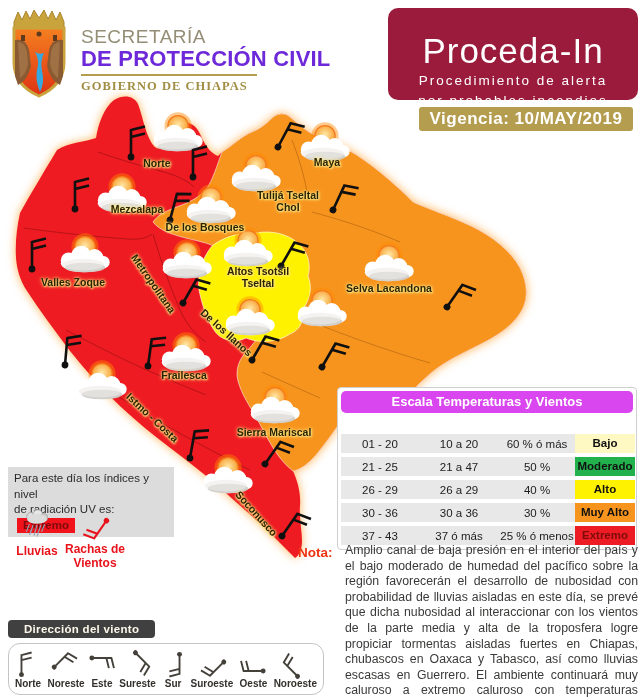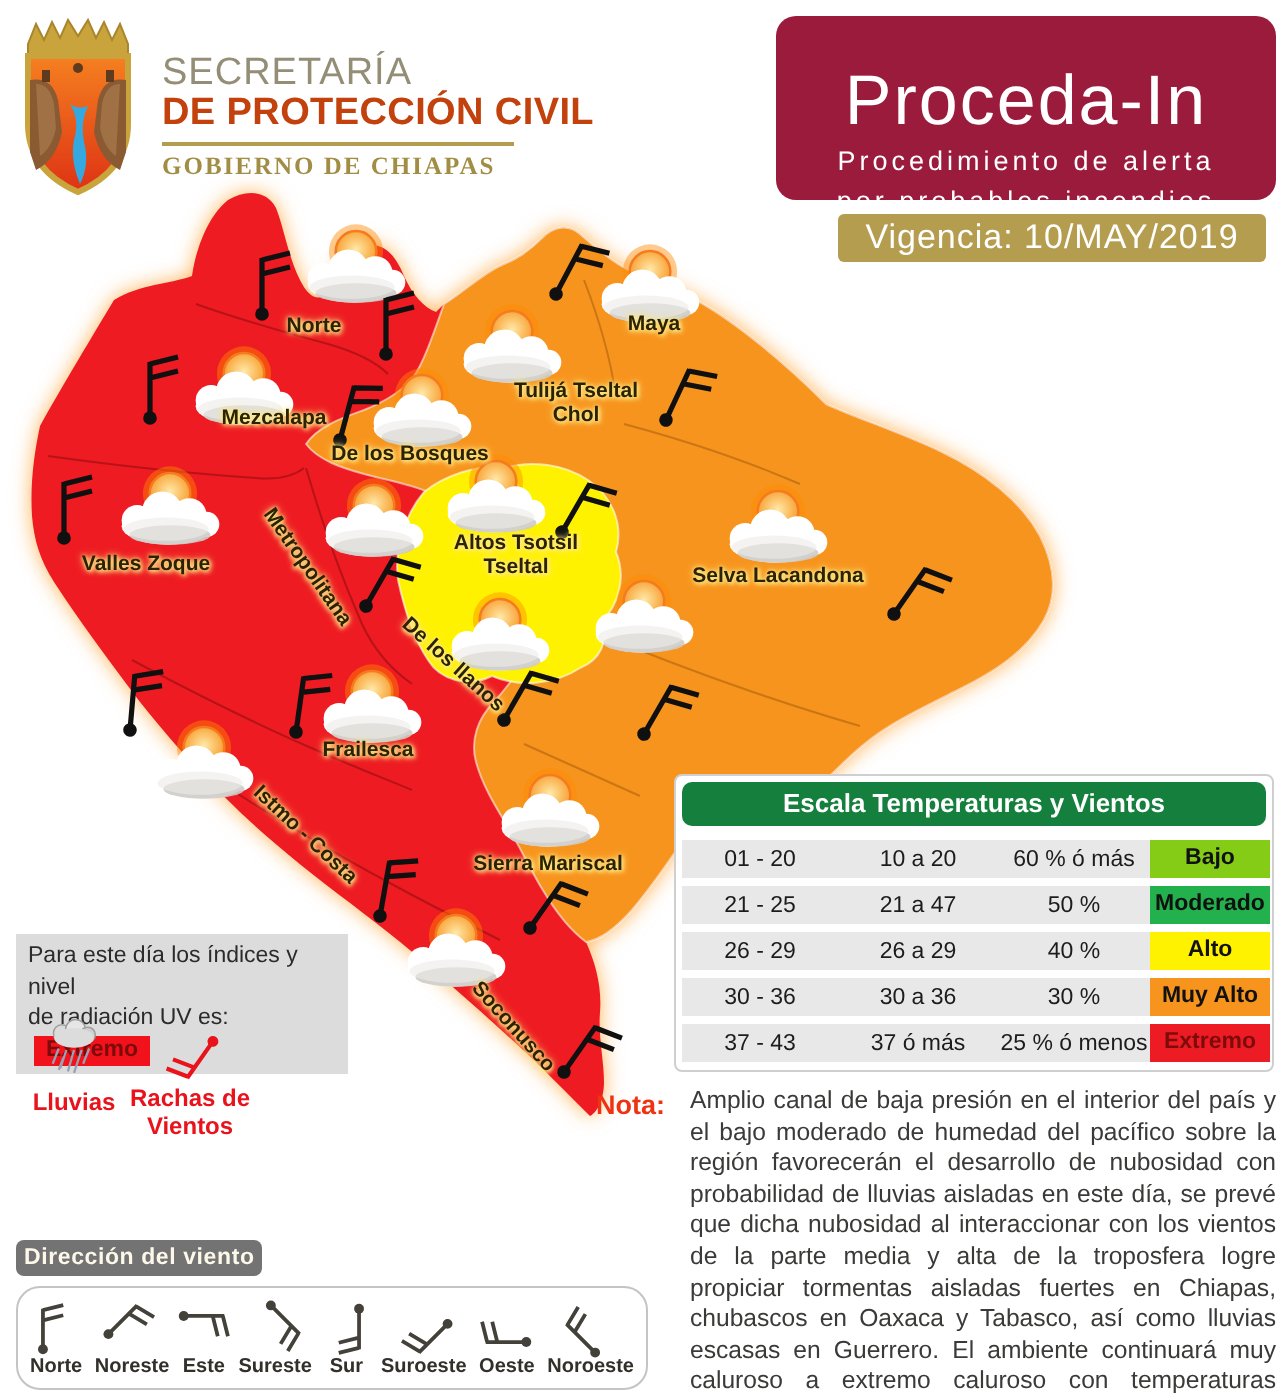--- a/index.html
+++ b/index.html
@@ -3,31 +3,31 @@
 <meta charset="utf-8">
 <style>
   html,body{margin:0;padding:0;}
   .canvas{position:relative;width:641px;height:700px;background:#ffffff;overflow:hidden;
           font-family:"Liberation Sans",sans-serif;}
 
   
   .emblem{position:absolute;left:6px;top:8px;}
   .logo-text{position:absolute;left:81px;top:27px;line-height:1.05;}
   .logo-l1{font-size:19px;letter-spacing:.5px;color:#948E77;}
-  .logo-l2{font-size:19px;font-weight:bold;letter-spacing:.2px;color:#c2410c;}
+  .logo-l2{font-size:22px;font-weight:bold;letter-spacing:.2px;color:#6d28d9;}
   .logo-rule{width:176px;height:2px;background:#B49D4F;margin:4px 0 4px 0;}
   .logo-l3{font-family:"Liberation Serif",serif;font-size:12.5px;font-weight:bold;
            letter-spacing:1px;color:#A18E44;}
 
   .title-box{position:absolute;left:388px;top:8px;width:250px;height:92px;background:#9B1B3C;
              border-radius:10px;color:#fff;text-align:center;box-sizing:border-box;padding-top:9px;}
   .proceda-title{font-size:35px;font-weight:400;letter-spacing:1px;line-height:1.05;margin-top:16px;}
   .proceda-sub{font-size:13.5px;letter-spacing:2px;line-height:1.25;margin-top:3px;}
   .vigencia{position:absolute;left:419px;top:107px;width:214px;height:24px;background:#B49D4F;
-            border-radius:3px;color:#fff;font-size:17px;font-weight:normal;letter-spacing:.5px;
+            border-radius:3px;color:#fff;font-size:17px;font-weight:bold;letter-spacing:.5px;
             text-align:center;line-height:24px;}
 
   
   .map-svg{position:absolute;left:0;top:0;filter:drop-shadow(0 0 5px rgba(255,140,0,.65));}
   .map-layer{position:absolute;left:0;top:0;width:641px;height:700px;pointer-events:none;}
   .region-label{position:absolute;transform:translate(-50%,-50%);text-align:center;
                 font-size:10.5px;font-weight:bold;color:#2B2300;line-height:1.12;
                 text-shadow:0 0 2px #FFEC8C,0 0 4px #FFE27A,1px 1px 2px rgba(255,236,140,.95);
                 white-space:normal;}
   .region-label span{display:inline-block;}
@@ -39,34 +39,34 @@
   .uv-box{position:absolute;left:8px;top:467px;width:166px;background:#DCDCDC;box-sizing:border-box;
           padding:4px 6px;font-size:11.5px;color:#2B2B2B;line-height:1.35;}
   .uv-badge{display:inline-block;background:#F2121B;color:#7E0B0B;font-weight:bold;
             padding:0 6px;margin-left:3px;}
   .legend-item{position:absolute;text-align:center;color:#E8131B;font-size:12px;font-weight:600;}
   .lluvias-item{left:10px;top:509px;width:54px;}
   .rachas-item{left:64px;top:507px;width:62px;}
   .rachas-sym{transform:rotate(215deg);color:#E8131B;display:inline-block;}
 
   
-  .wd-title{position:absolute;left:8px;top:620px;background:#737373;border-radius:4px;
-            color:#FDF8EA;font-size:11.5px;font-weight:bold;padding:3px 4px;letter-spacing:.3px;}
+  .wd-title{position:absolute;left:8px;top:620px;background:#404040;border-radius:4px;
+            color:#FDF8EA;font-size:11.5px;font-weight:bold;padding:3px 16px;letter-spacing:.3px;}
   .wd-box{position:absolute;left:8px;top:643px;width:316px;height:52px;border:1.5px solid #C4C4C4;
           border-radius:12px;box-sizing:border-box;display:flex;align-items:center;
           justify-content:space-between;padding:2px 6px;}
   .wd-item{display:flex;flex-direction:column;align-items:center;}
   .wd-sym{color:#44403A;transform-origin:50% 50%;}
   .wd-label{font-size:10px;font-weight:bold;color:#33302A;white-space:nowrap;margin-top:-1px;}
 
   
   .scale-table{position:absolute;left:337px;top:387px;width:300px;background:#fff;
                border:1px solid #CFCFCF;border-radius:4px;box-sizing:border-box;padding:3px;}
-  .t-title{height:22px;border-radius:5px;background:#15803d;color:#fff;font-weight:bold;
-           font-size:13px;text-align:center;line-height:22px;margin-bottom:0;}
+  .t-title{height:22px;border-radius:5px;background:#d946ef;color:#fff;font-weight:bold;
+           font-size:13px;text-align:center;line-height:22px;margin-bottom:14px;}
   .t-head,.t-row{display:grid;grid-template-columns:78px 80px 76px 60px;align-items:center;}
   .t-head{font-size:10.2px;color:#3A3A3A;padding:3px 0 4px 0;}
   .t-head span{text-align:center;}
   .t-row{background:#E8E8E8;height:19px;margin-bottom:4px;font-size:11.5px;color:#1C1C1C;}
   .t-row:last-child{margin-bottom:1px;}
   .t-cell{text-align:center;}
   .t-badge{height:19px;line-height:19px;font-weight:bold;}
 
   
   .nota-label{position:absolute;left:298px;top:545px;color:#EE3312;font-weight:bold;font-size:13.5px;}
@@ -433,21 +433,21 @@
         <span></span>
         <span></span>
         <span></span>
       </div>
     <div>
 
     <div class="t-row">
           <span class="t-cell">01 - 20</span>
           <span class="t-cell">10 a 20</span>
           <span class="t-cell">60 % ó más</span>
-          <span class="t-cell t-badge" style="background-color: #84cc16; color: rgb(17, 17, 17);">Bajo</span>
+          <span class="t-cell t-badge" style="background-color: #fef9c3; color: rgb(17, 17, 17);">Bajo</span>
         </div>
         <div class="t-row">
           <span class="t-cell">21 - 25</span>
           <span class="t-cell">21 a 47</span>
           <span class="t-cell">50 %</span>
           <span class="t-cell t-badge" style="background-color: rgb(34, 177, 76); color: rgb(17, 17, 17);">Moderado</span>
         </div>
         <div class="t-row">
           <span class="t-cell">26 - 29</span>
           <span class="t-cell">26 a 29</span>

